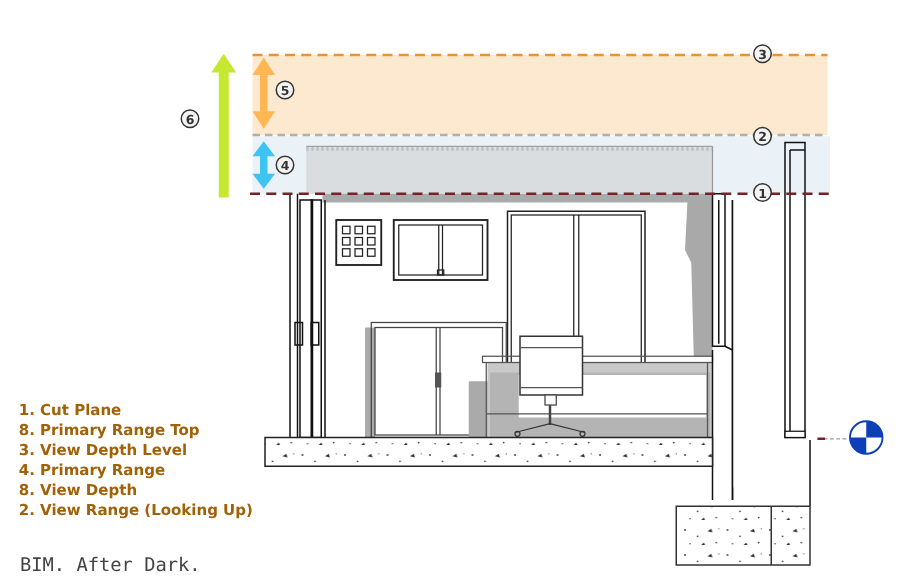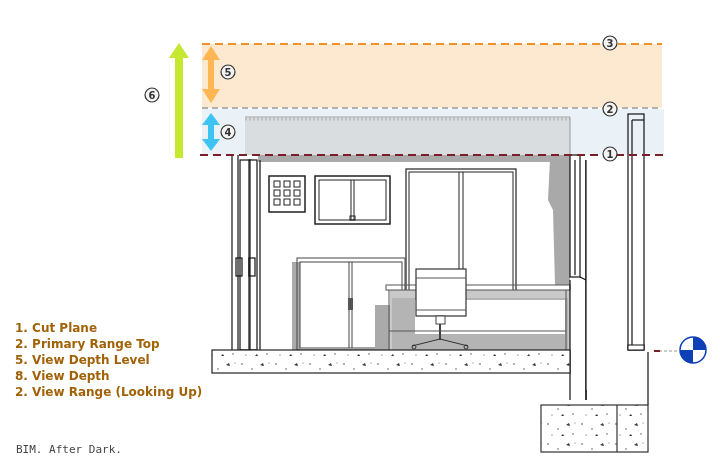--- a/index.html
+++ b/index.html
@@ -6,21 +6,21 @@
     body { width: 720px; height: 470px; position: relative; overflow: hidden; }
     #stage { position: absolute; left: 0; top: 0; width: 720px; height: 470px; }
     .legend {
       position: absolute; left: 15px; top: 320px;
       font-family: "DejaVu Sans", sans-serif; font-weight: bold;
       font-size: 12px; line-height: 16px; color: #a16207;
     }
     .legend div { white-space: nowrap; }
     .footer {
       position: absolute; left: 16px; top: 443px;
-      font-family: "DejaVu Sans Mono", monospace; font-size: 11px; color: #444;
+      font-family: "DejaVu Sans Mono", monospace; font-size: 15px; color: #444;
     }
     .lbl { font-family: "DejaVu Sans", sans-serif; font-size: 10px; font-weight: bold; fill: #333; }
   </style>
 </head>
 <body>
 
 <div id="stage">
 <svg width="720" height="470" viewBox="0 0 720 470" xmlns="http://www.w3.org/2000/svg">
   <defs>
     <pattern id="concrete" width="34" height="20" patternUnits="userSpaceOnUse">
@@ -189,19 +189,20 @@
   <g>
     <circle cx="693" cy="350" r="13" fill="#fff" stroke="#0d3fb6" stroke-width="1.5"></circle>
     <path d="M693 350 L693 337 A13 13 0 0 1 706 350 Z" fill="#0d3fb6"></path>
     <path d="M693 350 L693 363 A13 13 0 0 1 680 350 Z" fill="#0d3fb6"></path>
   </g>
 </svg>
 </div>
 
 <div class="legend">
   <div>1. Cut Plane</div>
-  <div>2. Primary Range Top</div>
-  <div>5. View Depth Level</div>
+  <div>8. Primary Range Top</div>
+  <div>3. View Depth Level</div>
+  <div>4. Primary Range</div>
   <div>8. View Depth</div>
   <div>2. View Range (Looking Up)</div>
 </div>
 
 <div class="footer">BIM. After Dark.</div>
 
 </body></html>

